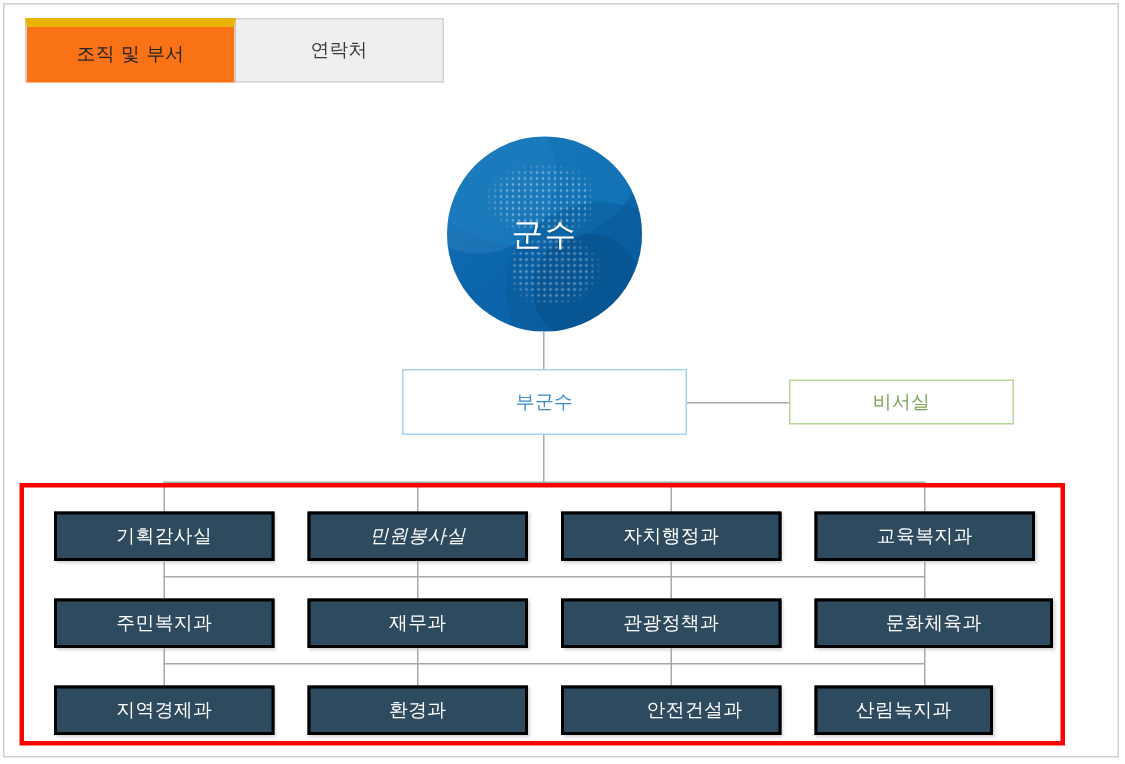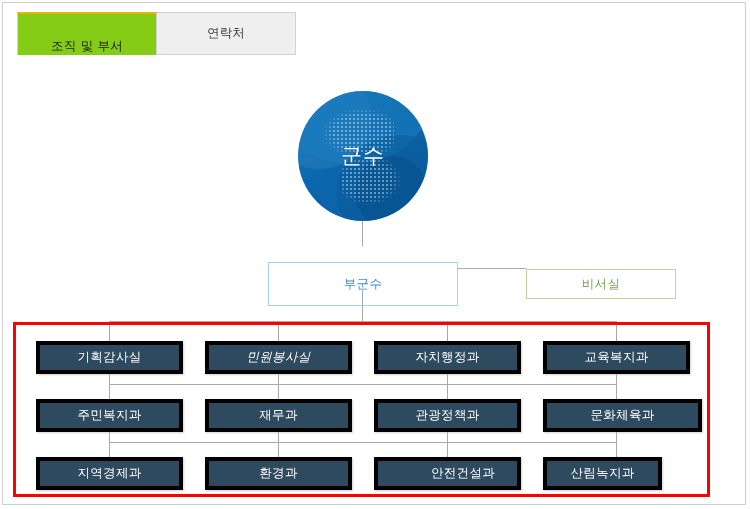--- a/index.html
+++ b/index.html
@@ -29,26 +29,26 @@
     box-sizing:border-box;
     height:43px;
     display:flex;align-items:center;justify-content:center;
     font-size:12.5px;
     letter-spacing:.2px;
     color:#333333;
     cursor:default;
   }
   .tab.active{
     width:140px;
-    background:#84cc16;
+    background:#f97316;
     border:1px solid #d2d2d2;
-    border-top:2px solid #eab308;
+    border-top:6px solid #eab308;
     border-bottom:none;
     color:#222222;
-    position:relative;z-index:3;align-items:flex-end;
+    position:relative;z-index:3;
   }
   .tab.inactive{
     width:140px;
     background:#efefef;
     border:1px solid #d2d2d2;
     color:#3a3a3a;
     position:relative;z-index:2;
     margin-left:-1px;
   }
 
@@ -104,21 +104,21 @@
     display:flex;align-items:center;justify-content:center;
     color:#ffffff;font-size:21px;letter-spacing:1px;
     text-shadow:0 1px 2px rgba(0,0,0,.18);
   }
 
   
   .box{
     position:absolute;
     box-sizing:border-box;
     display:flex;align-items:center;justify-content:center;
-    font-size:12.5px;letter-spacing:.3px;margin-top:16px;
+    font-size:12.5px;letter-spacing:.3px;
   }
   .box-vice{
     left:265px;top:187px;width:190px;height:44px;
     background:#ffffff;
     border:1px solid #a8d3ef;
     color:#3c8dc8;
   }
   .box-secretary{
     left:523px;top:194px;width:150px;height:30px;
     background:#ffffff;
@@ -126,21 +126,21 @@
     color:#7aa355;
   }
 
   
   .dept{
     position:absolute;
     box-sizing:border-box;
     height:33px;
     display:flex;align-items:center;justify-content:center;
     background:#2e4a5e;
-    border:4px solid #000000;
+    border:2px solid #000000;
     color:#ffffff;
     font-size:12.5px;letter-spacing:.3px;
     box-shadow:1px 1px 2px rgba(0,0,0,.18);
   }
 
   
   .annot{
     position:absolute;
     left:13px;top:322px;
     width:697px;height:175px;

